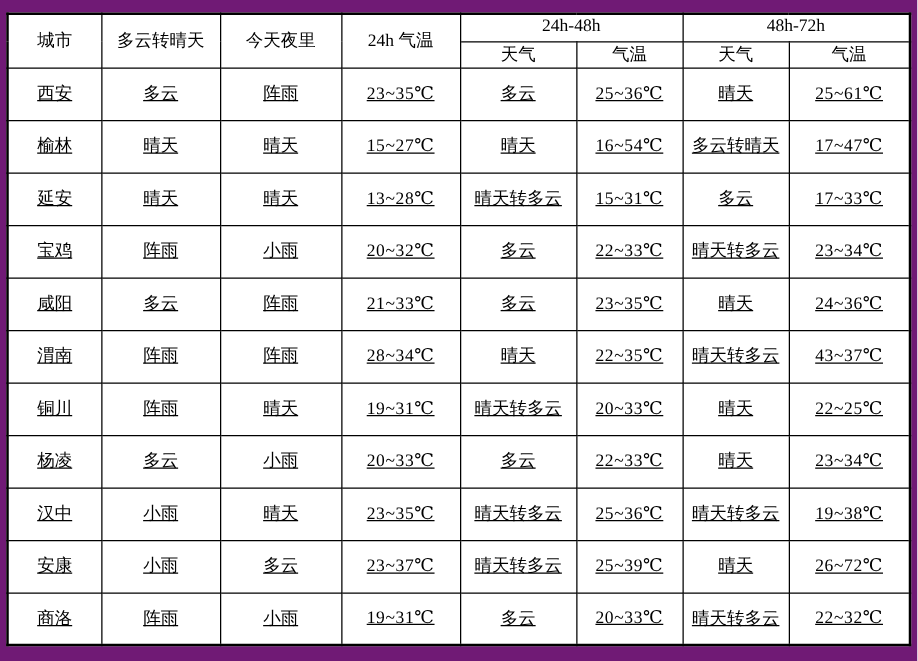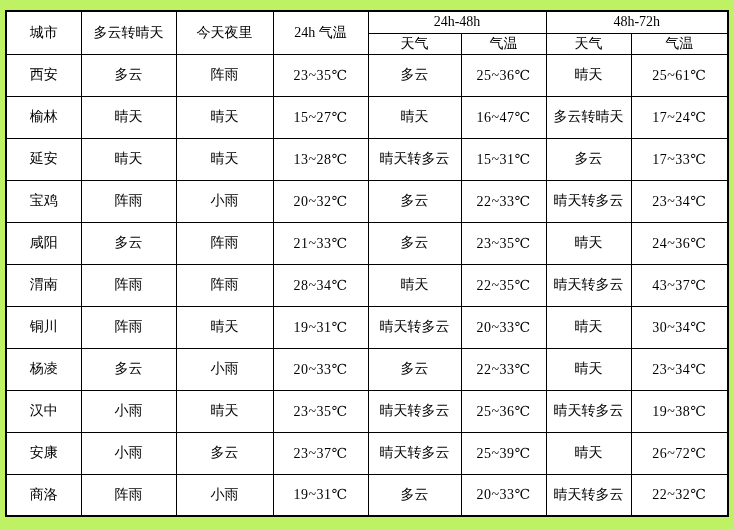--- a/index.html
+++ b/index.html
@@ -9,21 +9,21 @@
     width: 734px;
     height: 529px;
     overflow: hidden;
     font-family: "Liberation Serif", "DejaVu Serif", serif;
     color: #000000;
   }
   .stage {
     position: relative;
     width: 734px;
     height: 529px;
-    background: #bef264;
+    background: #701a75;
   }
   table.forecast {
     position: absolute;
     left: 5px;
     top: 10px;
     width: 722px;
     border-collapse: collapse;
     table-layout: fixed;
     border: 2px solid #000000;
     background: #ffffff;
@@ -34,21 +34,21 @@
     text-align: center;
     vertical-align: middle;
     padding: 0 2px;
     font-size: 14px;
     font-weight: normal;
     white-space: nowrap;
     overflow: hidden;
   }
   tr.hdr-top  { height: 22px; }
   tr.hdr-sub  { height: 21px; margin-left: 36px; }
-  tr.data-row { height: 42px; }
+  tr.data-row { height: 42px; text-decoration: underline; }
   td.temp { letter-spacing: 0.5px; }
 </style>
 </head>
 <body>
 
 <div class="stage">
   <table class="forecast">
     <colgroup>
       <col style="width:75px">
         <col style="width:95px">
@@ -85,23 +85,23 @@
         <td class="temp">25~36℃</td>
         <td>晴天</td>
         <td class="temp">25~61℃</td>
       </tr>
       <tr class="data-row">
         <td>榆林</td>
         <td>晴天</td>
         <td>晴天</td>
         <td class="temp">15~27℃</td>
         <td>晴天</td>
-        <td class="temp">16~47℃</td>
+        <td class="temp">16~54℃</td>
         <td>多云转晴天</td>
-        <td class="temp">17~24℃</td>
+        <td class="temp">17~47℃</td>
       </tr>
       <tr class="data-row">
         <td>延安</td>
         <td>晴天</td>
         <td>晴天</td>
         <td class="temp">13~28℃</td>
         <td>晴天转多云</td>
         <td class="temp">15~31℃</td>
         <td>多云</td>
         <td class="temp">17~33℃</td>
@@ -137,21 +137,21 @@
         <td class="temp">43~37℃</td>
       </tr>
       <tr class="data-row">
         <td>铜川</td>
         <td>阵雨</td>
         <td>晴天</td>
         <td class="temp">19~31℃</td>
         <td>晴天转多云</td>
         <td class="temp">20~33℃</td>
         <td>晴天</td>
-        <td class="temp">30~34℃</td>
+        <td class="temp">22~25℃</td>
       </tr>
       <tr class="data-row">
         <td>杨凌</td>
         <td>多云</td>
         <td>小雨</td>
         <td class="temp">20~33℃</td>
         <td>多云</td>
         <td class="temp">22~33℃</td>
         <td>晴天</td>
         <td class="temp">23~34℃</td>

